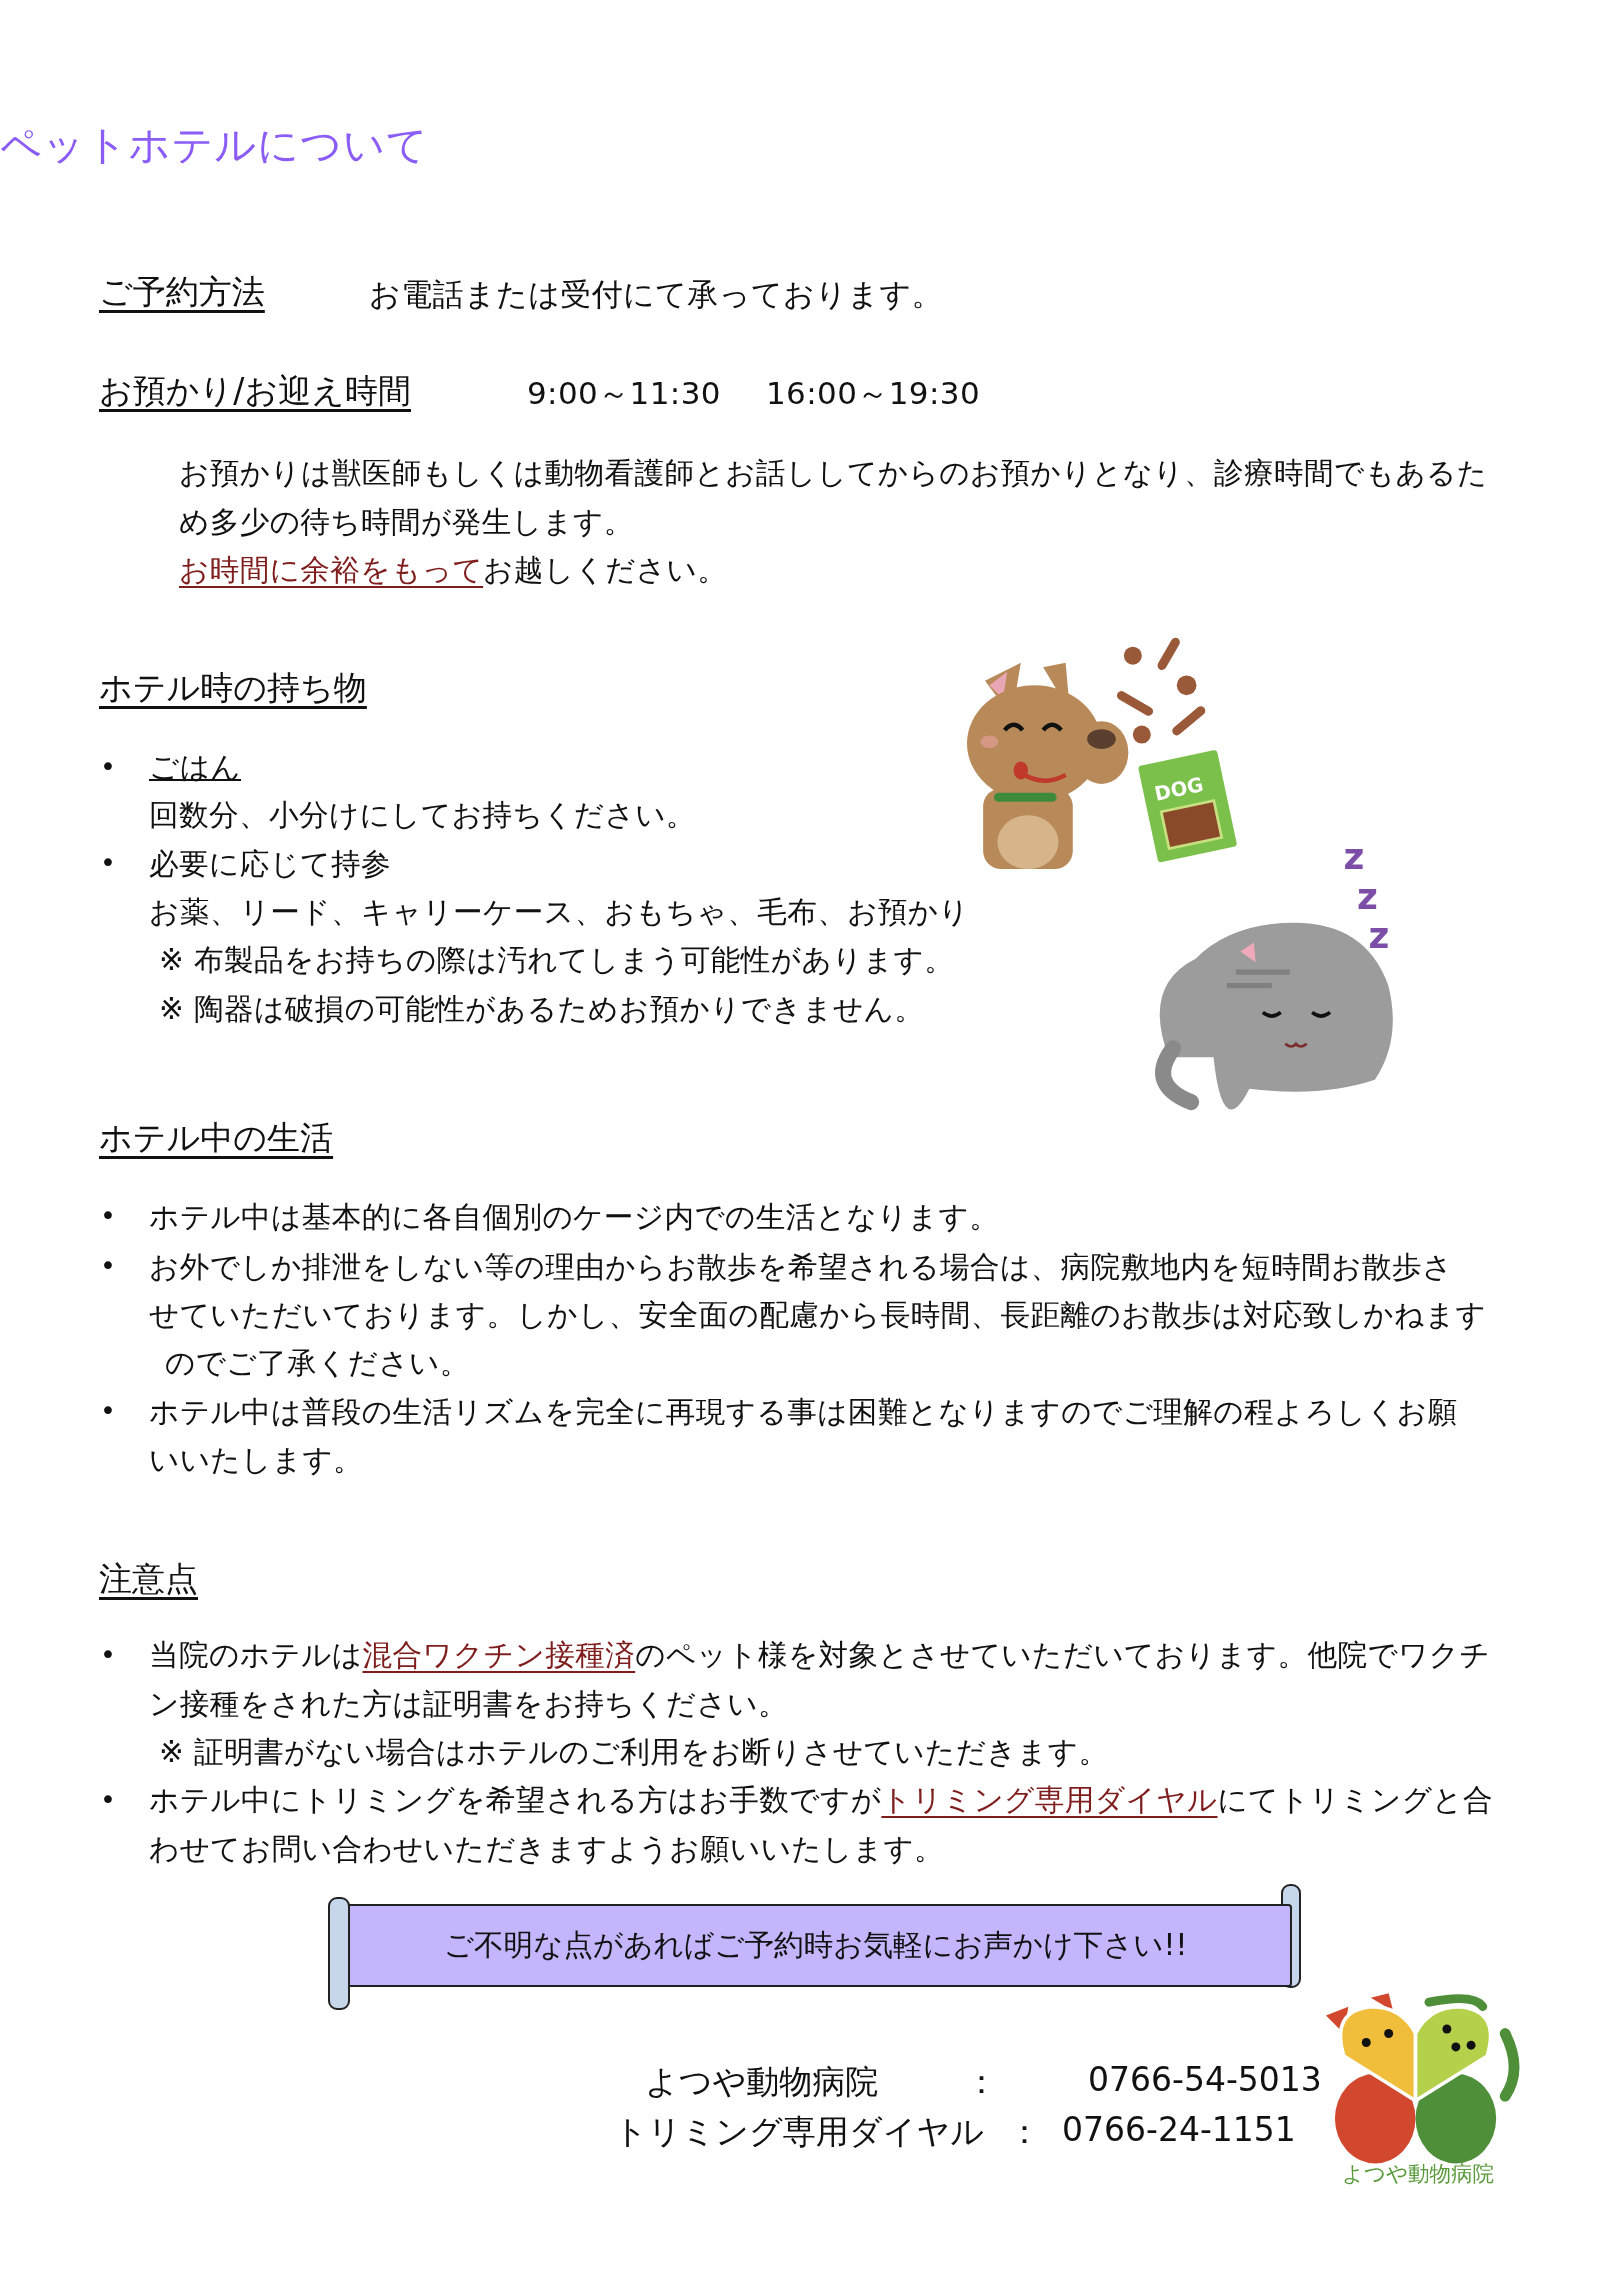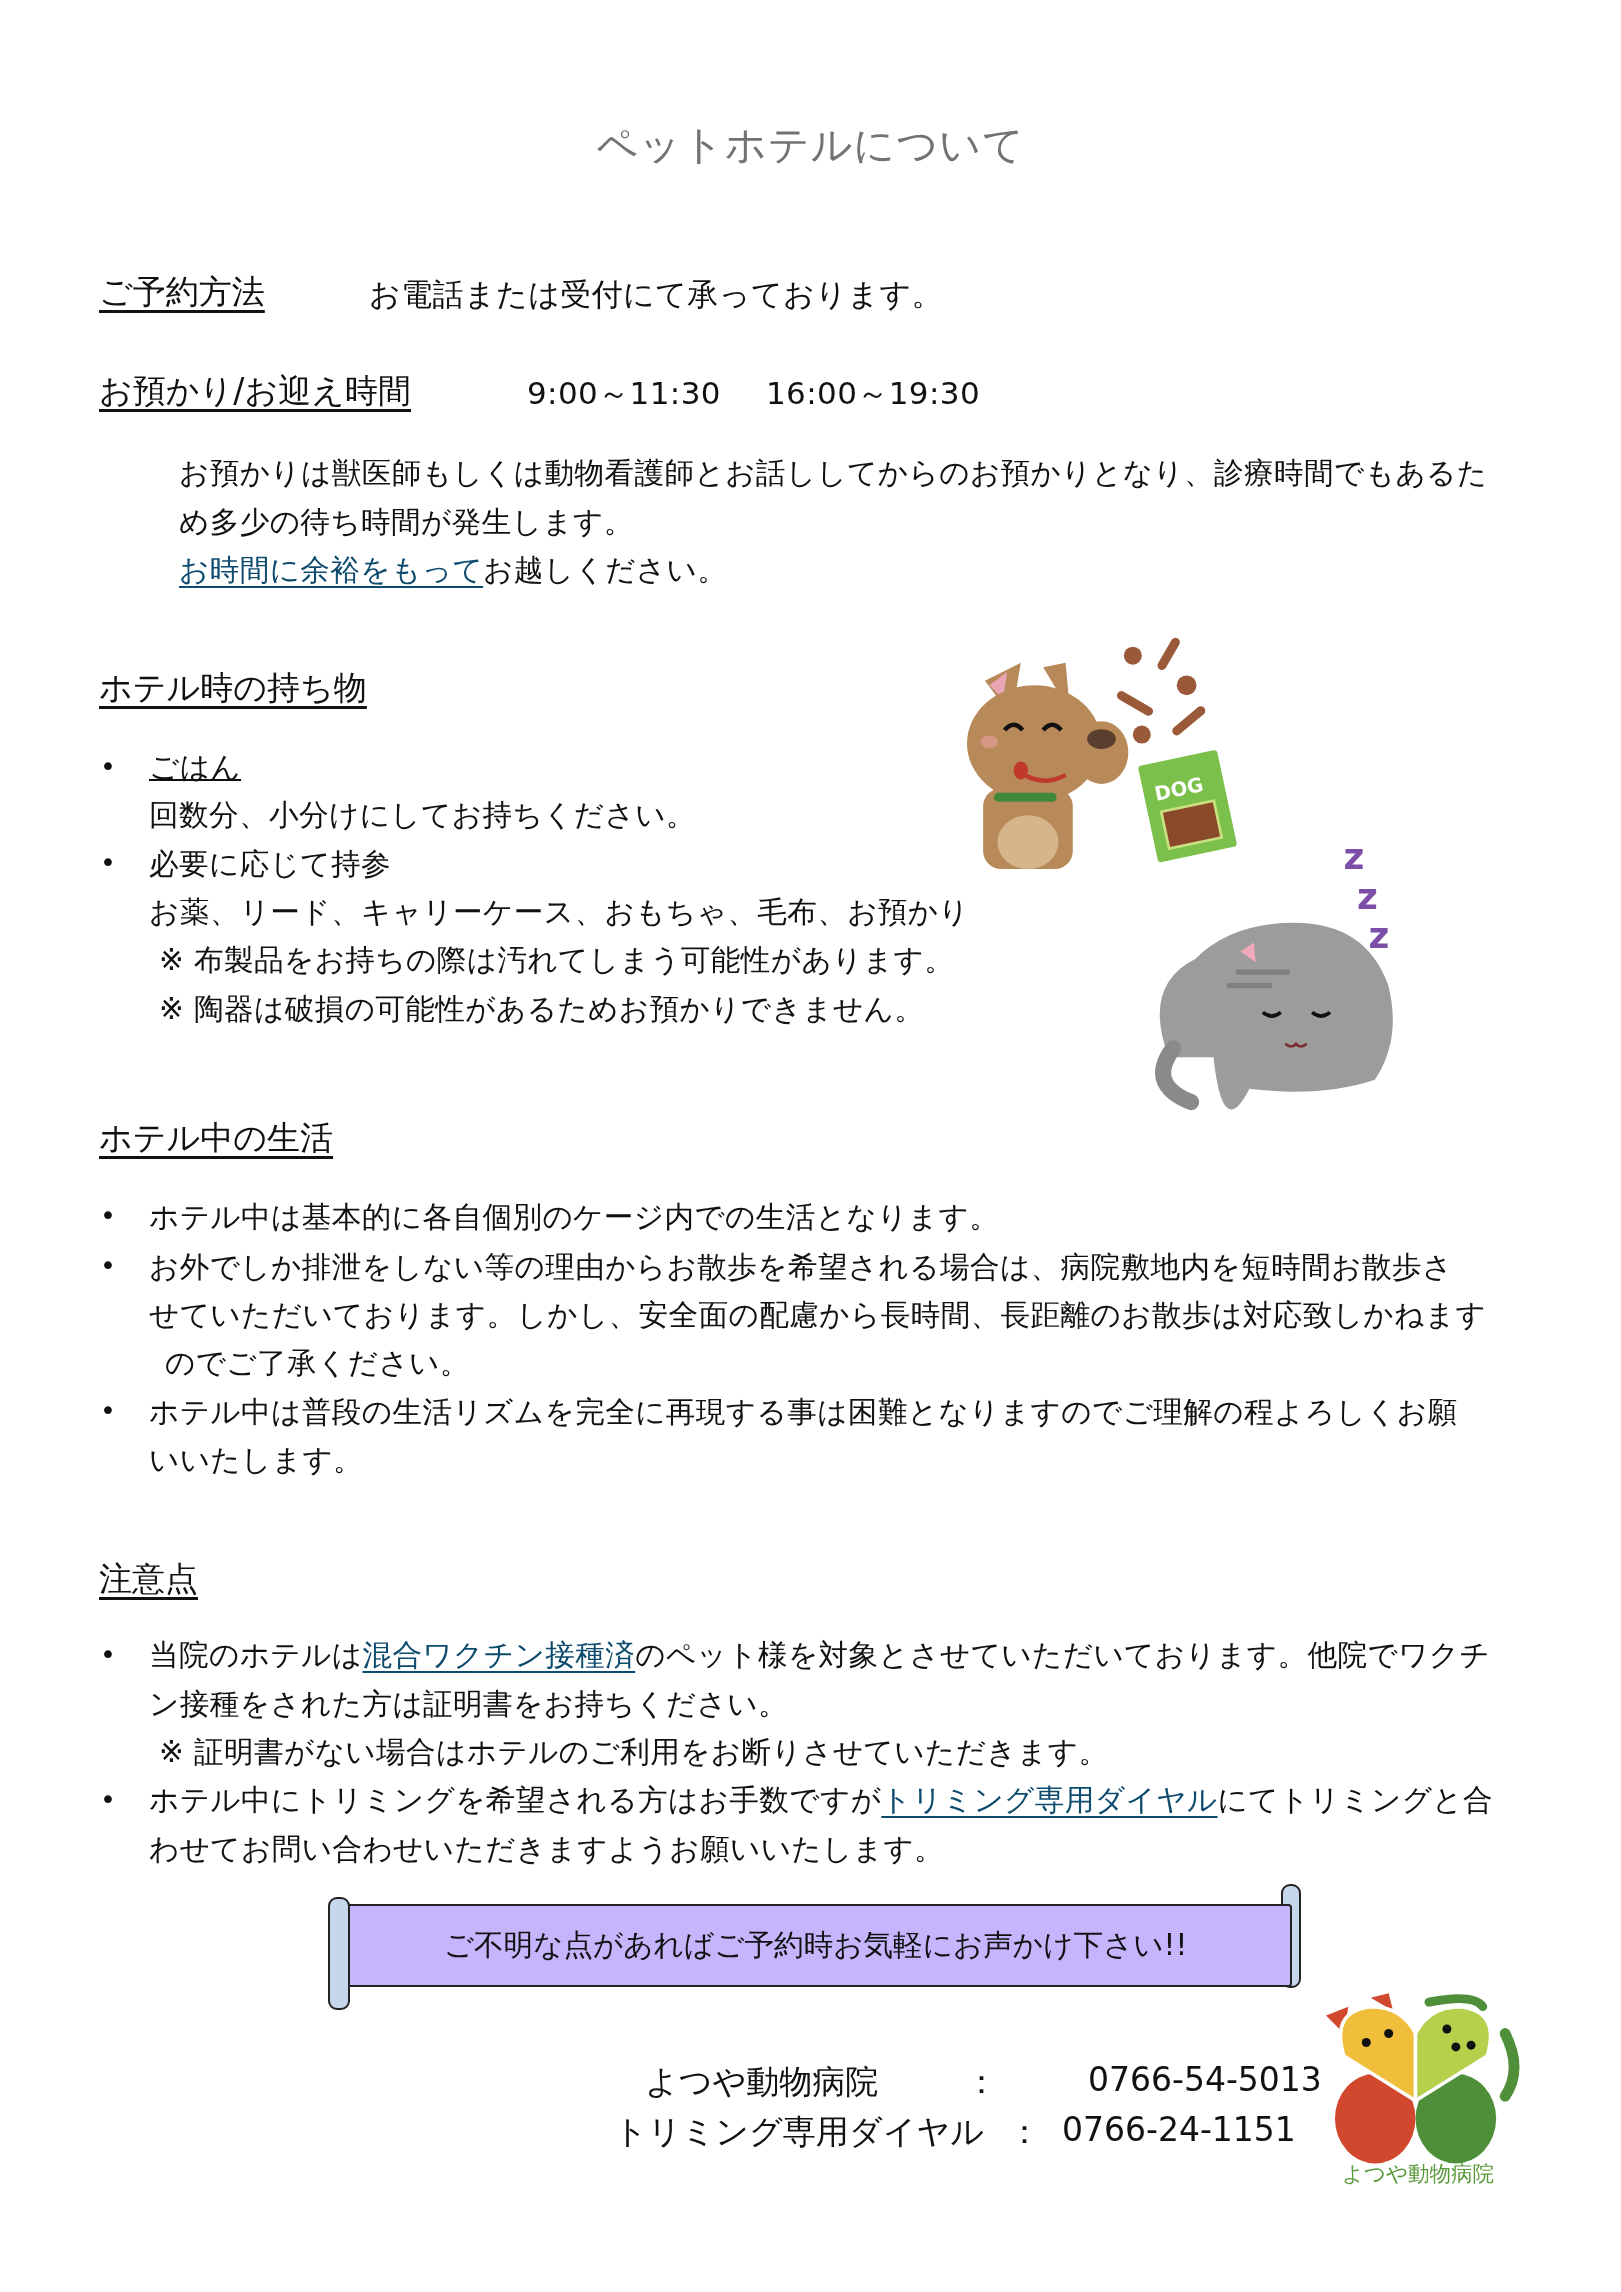--- a/index.html
+++ b/index.html
@@ -2,24 +2,24 @@
 <html style="font-size:14.3px"><head>
 <meta charset="utf-8">
 <style>
   html, body { margin:0; padding:0; background:#ffffff; }
   body {
     width:1621px; height:2293px; position:relative; overflow:hidden;
     font-family: "DejaVu Sans", "Liberation Sans", sans-serif;
     color:#111111;
   }
   .abs { position:absolute; white-space:nowrap; }
-  .title { left:0; width:1621px; top:118px; text-align:center; font-size:41px; color:#737373; letter-spacing:0.9px; }
+  .title { left:0; width:1621px; top:118px; text-align:left; font-size:41px; color:#8b5cf6; letter-spacing:0.9px; }
   .heading { font-size:33px; text-decoration:underline; text-underline-offset:7.2px; text-decoration-thickness:2.7px; }
   .body-text { font-size:29.6px; letter-spacing:0.4px; }
-  .red { color:#0c4a6e; text-decoration:underline; text-underline-offset:6.3px; text-decoration-thickness:1.8px; }
+  .red { color:#7f1d1d; text-decoration:underline; text-underline-offset:6.3px; text-decoration-thickness:1.8px; }
   .bullet { font-size:27px; }
   .banner {
     position:absolute; left:339px; top:1904px; width:949px; height:79px;
     background:#c4b5fd; border:2.7px solid #222;
     display:flex; align-items:center; justify-content:center;
     font-size:29.6px; border-radius:3.6px;
   }
   .banner-curl-l { position:absolute; left:328px; top:1897px; width:18px; height:109px; border:2.7px solid #222; border-radius:9px; background:#c6d7ec; }
   .banner-curl-r { position:absolute; left:1281px; top:1884px; width:16px; height:100px; border:2.7px solid #222; border-radius:9px; background:#c6d7ec; }
   .contact { font-size:33px; }

